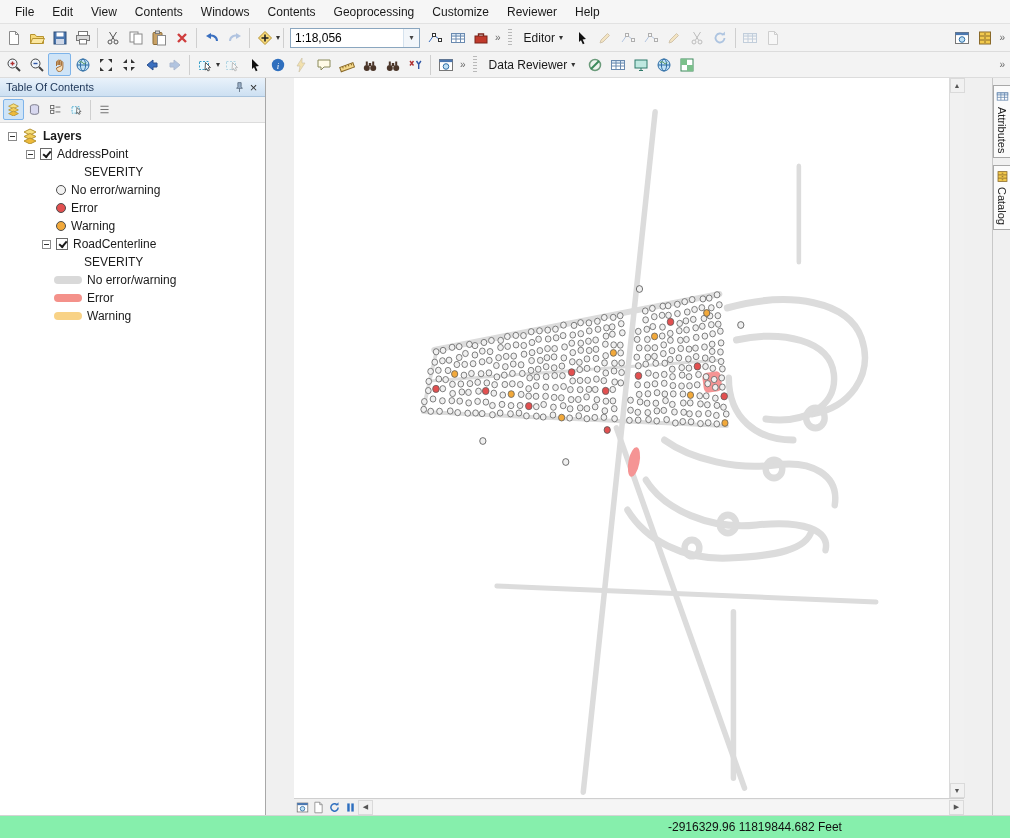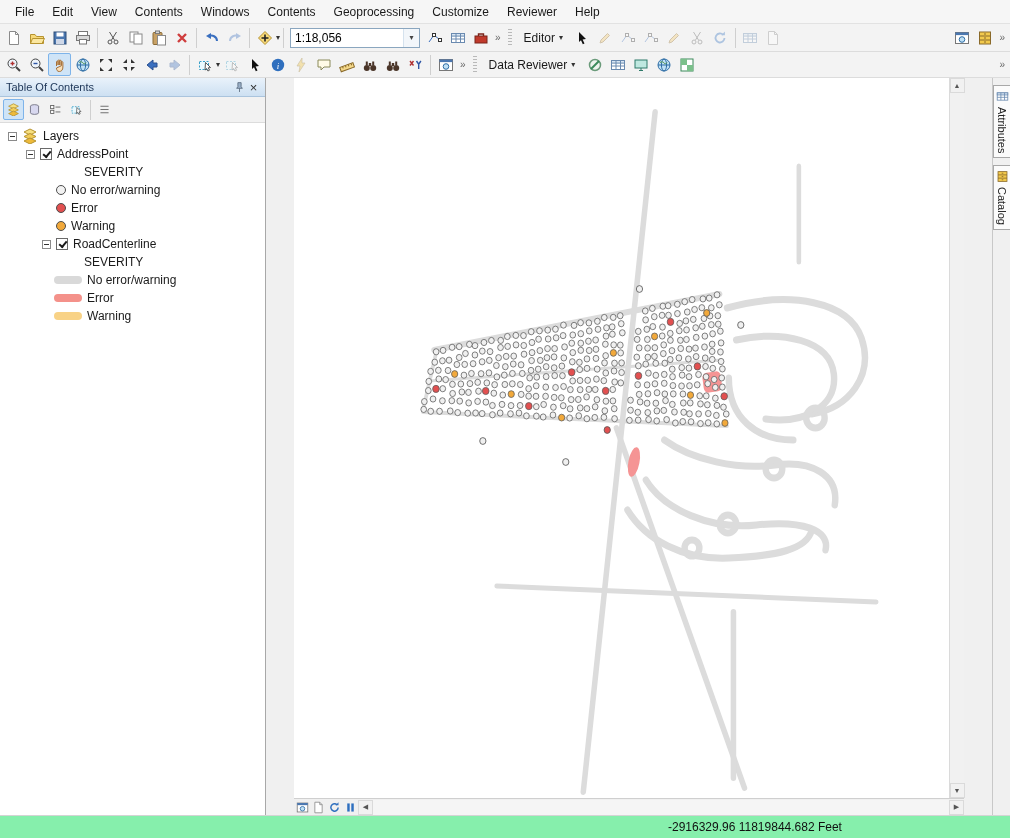--- a/index.html
+++ b/index.html
@@ -33,21 +33,21 @@
   .toc-tools .tb{width:21px;height:21px;}
   .tree{flex:1;overflow:hidden;padding-top:4px;}
   .trow{height:18px;display:flex;align-items:center;gap:5px;}
   .exp{width:9px;height:9px;border:1px solid #8a8a8a;background:#fff;position:relative;flex:0 0 auto;}
   .exp::after{content:"";position:absolute;left:1px;right:1px;top:3px;height:1px;background:#333;}
   .cb{width:12px;height:12px;border:1px solid #6a6a6a;background:#fff;position:relative;flex:0 0 auto;}
   .cb.checked::after{content:"";position:absolute;left:2px;top:2px;width:6px;height:3px;border-left:2px solid #1a1a1a;border-bottom:2px solid #1a1a1a;transform:rotate(-50deg);}
   .sym-pt{width:10px;height:10px;border-radius:50%;border:1px solid #4d4d4d;flex:0 0 auto;}
   .sym-ln{width:28px;height:8px;border-radius:4px;flex:0 0 auto;}
   .lbl{white-space:nowrap;}
-  .bold{font-weight:normal;}
+  .bold{font-weight:bold;}
   
   .mapcol{flex:1;display:flex;flex-direction:column;min-width:0;}
   .maprow{flex:1;display:flex;min-height:0;}
   .mapview{position:relative;flex:1;background:#fff;min-width:0;}
   #map-svg{position:absolute;inset:0;width:100%;height:100%;}
   .vscroll{width:15px;background:#f1f1f1;border-left:1px solid #dadada;display:flex;flex-direction:column;align-items:center;justify-content:space-between;}
   .sbtn{width:15px;height:15px;display:flex;align-items:center;justify-content:center;font-size:7px;color:#555;background:#f1f1f1;border:1px solid #dadada;}
   .mapbottom{height:17px;background:#f0f0f0;border-top:1px solid #cfcfcf;display:flex;align-items:center;}
   .mini{width:16px;height:15px;display:flex;align-items:center;justify-content:center;border:1px solid transparent;}
   .htrack{flex:1;height:15px;background:#f5f5f5;}

